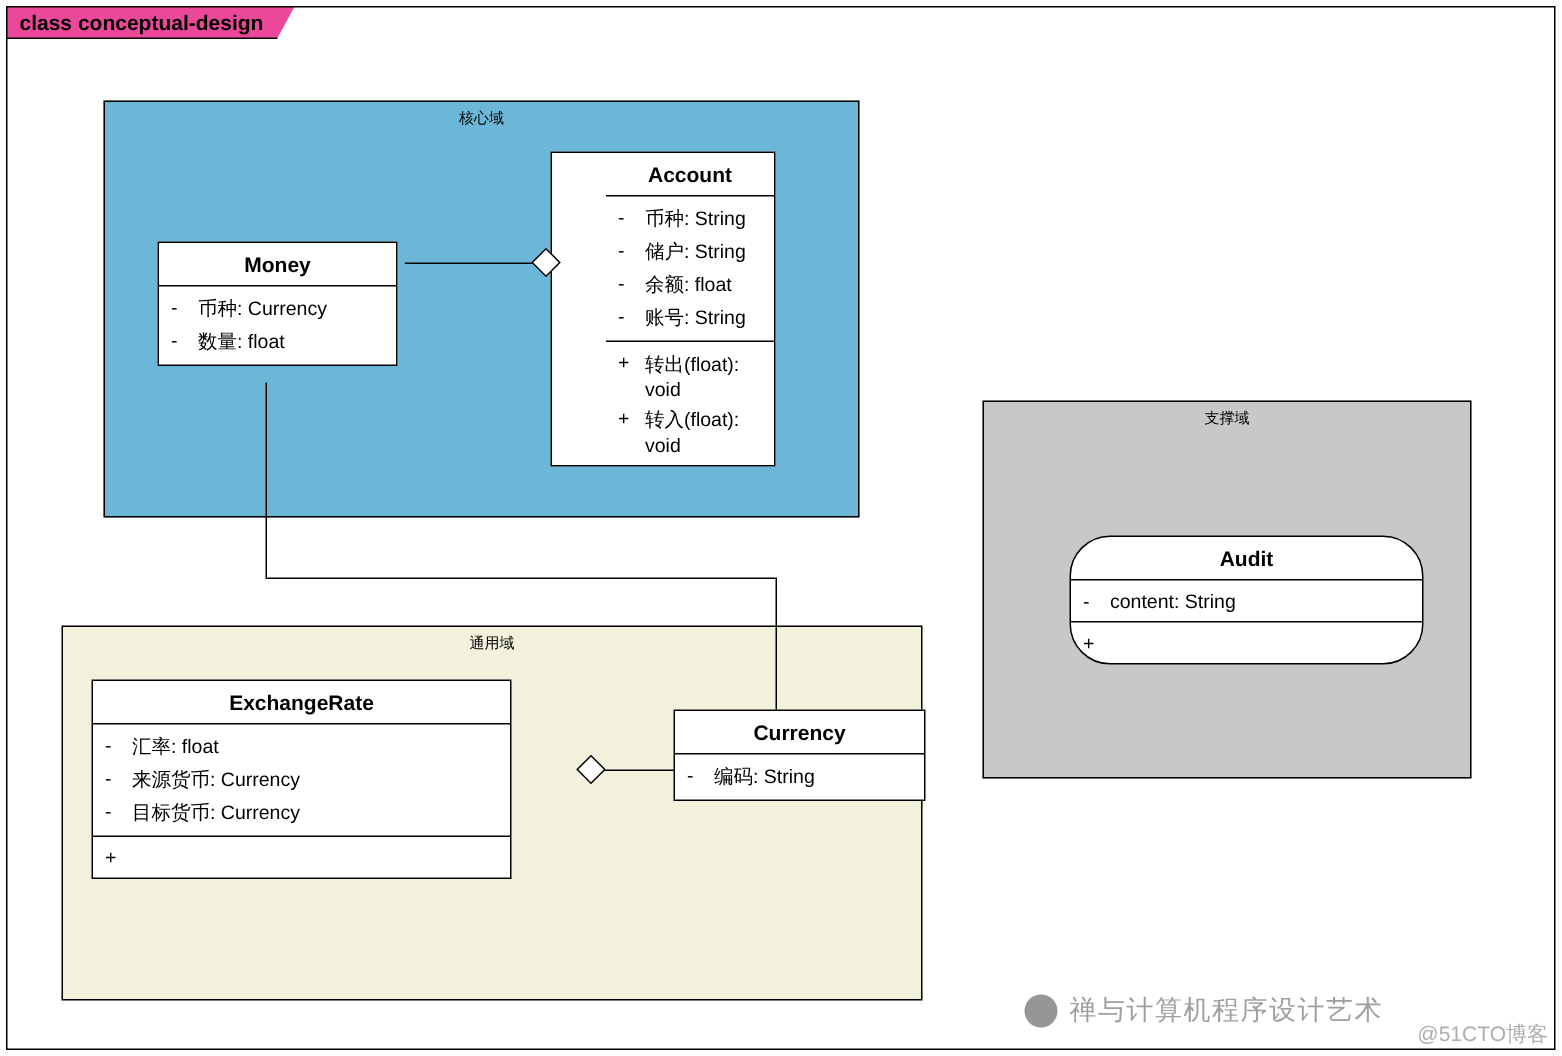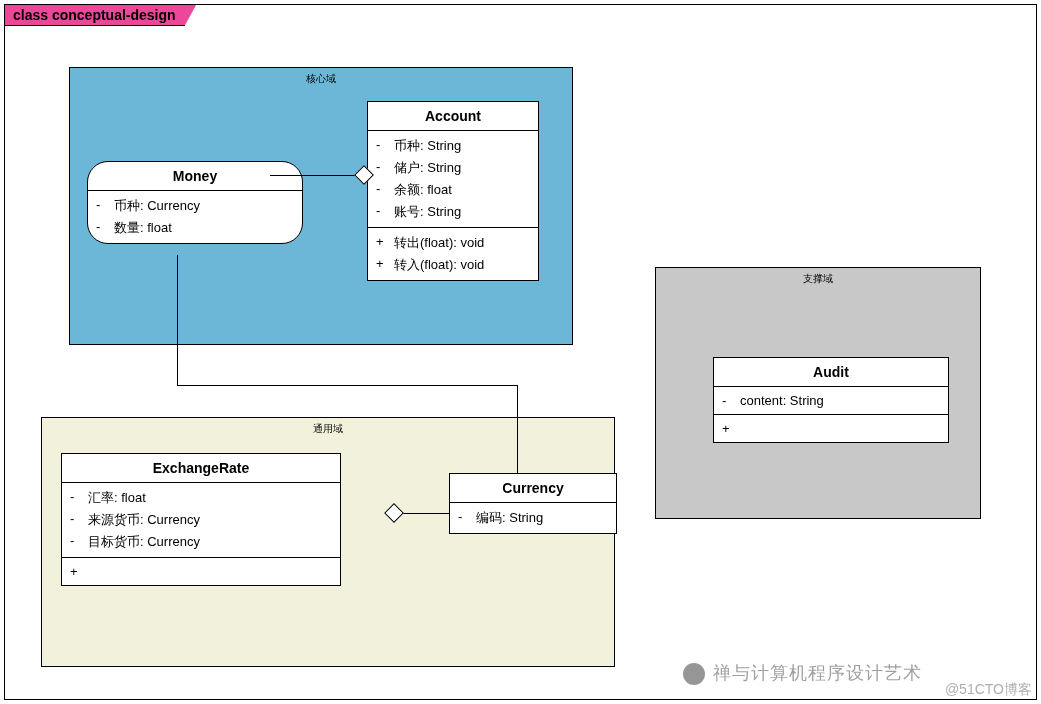--- a/index.html
+++ b/index.html
@@ -141,35 +141,35 @@
   </div>
 
   <div class="package pkg-generic">
     <div class="package-label">通用域</div>
   </div>
 
   <div class="package pkg-support">
     <div class="package-label">支撑域</div>
   </div>
 
-  <div class="uml-class" style="left:82px; top:156px; width:216px;border-radius:21px;">
+  <div class="uml-class" style="left:100px; top:156px; width:160px;">
     <div class="uml-class-name">Money</div>
     <div class="uml-section" style="border-bottom:none;">
       <div class="uml-row">
           <span class="uml-vis">-</span>
           <span class="uml-member">币种: Currency</span>
         </div>
       <div class="uml-row">
           <span class="uml-vis">-</span>
           <span class="uml-member">数量: float</span>
         </div>
     </div>
   </div>
 
-  <div class="uml-class" style="left:362px; top:96px; width:172px;">
+  <div class="uml-class" style="left:362px; top:96px; width:150px;padding-left:36px;">
     <div class="uml-class-name">Account</div>
     <div class="uml-section">
       <div class="uml-row">
           <span class="uml-vis">-</span>
           <span class="uml-member">币种: String</span>
         </div>
       <div class="uml-row">
           <span class="uml-vis">-</span>
           <span class="uml-member">储户: String</span>
         </div>
@@ -220,21 +220,21 @@
   <div class="uml-class" style="left:444px; top:468px; width:168px;">
     <div class="uml-class-name">Currency</div>
     <div class="uml-section" style="border-bottom:none;">
       <div class="uml-row">
           <span class="uml-vis">-</span>
           <span class="uml-member">编码: String</span>
         </div>
     </div>
   </div>
 
-  <div class="uml-class" style="left:708px; top:352px; width:236px;">
+  <div class="uml-class" style="left:708px; top:352px; width:236px;border-radius:27px;">
     <div class="uml-class-name">Audit</div>
     <div class="uml-section">
       <div class="uml-row">
           <span class="uml-vis">-</span>
           <span class="uml-member">content: String</span>
         </div>
     </div>
     <div class="uml-section" style="border-bottom:none;">
       <div class="uml-row">
           <span class="uml-vis">+</span>

